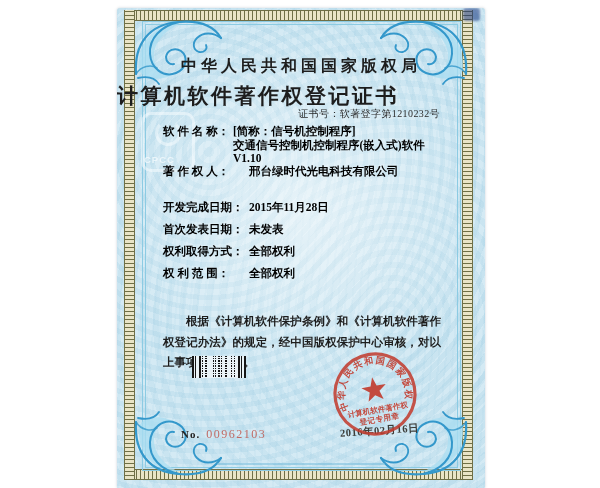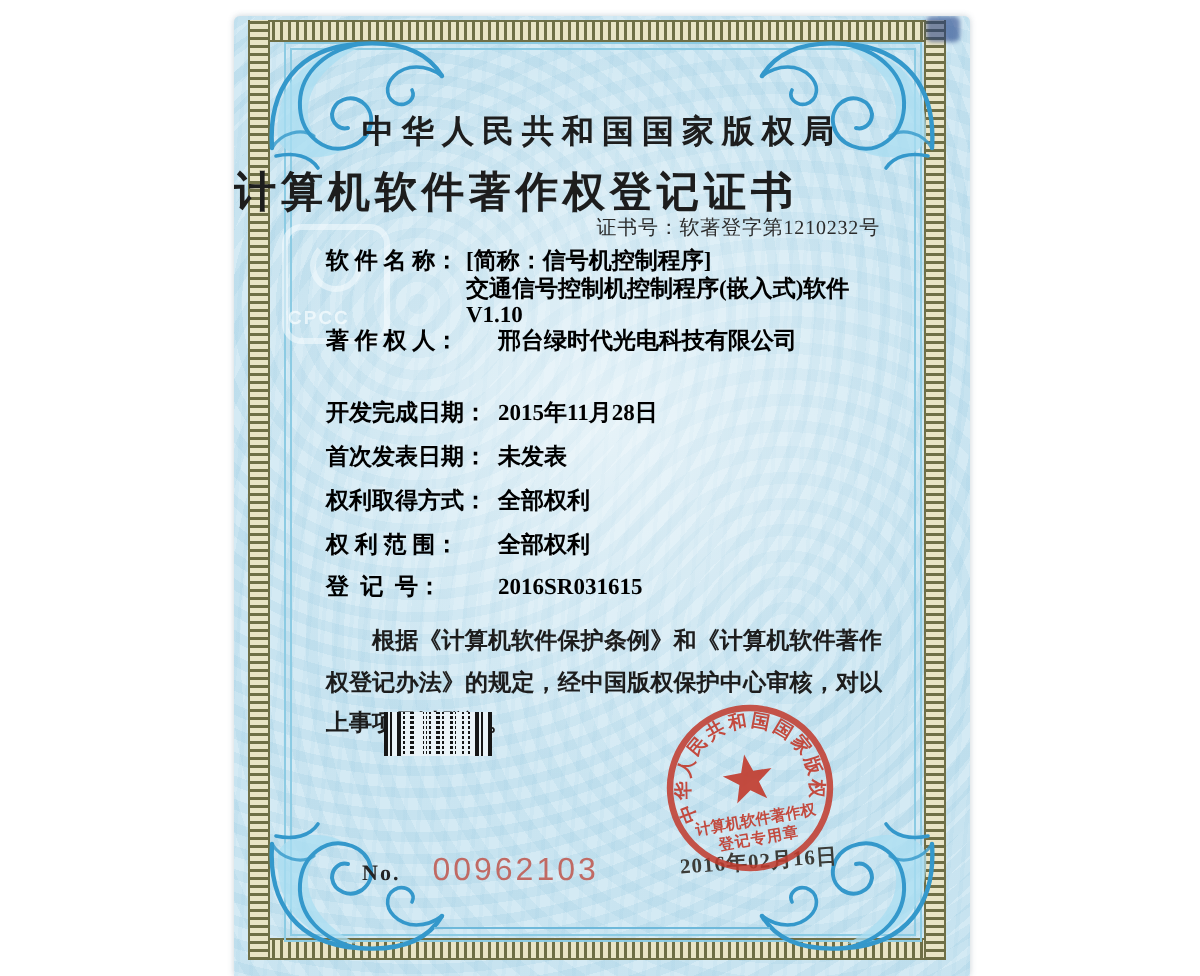--- a/index.html
+++ b/index.html
@@ -48,22 +48,22 @@
     text-indent:2em;text-align:justify;}
   .barcode{position:absolute;left:75px;top:348px;width:54px;height:22px;background:#eaf3f7;}
   .barcode::before{content:"";position:absolute;inset:0;
     background:repeating-linear-gradient(90deg,#161616 0 2px,rgba(0,0,0,0) 2px 3px,#161616 3px 4px,rgba(0,0,0,0) 4px 6.5px);}
   .barcode::after{content:"";position:absolute;top:0;bottom:0;left:9px;right:9px;
     background:
       repeating-linear-gradient(0deg,#eaf3f7 0 1px,rgba(0,0,0,0) 1px 2.5px),
       repeating-linear-gradient(90deg,rgba(0,0,0,0) 0 3px,#eaf3f7 3px 4px);}
   .serial{top:419px;left:64px;font-size:11px;white-space:nowrap;}
   .serial-prefix{color:#242424;font-weight:bold;letter-spacing:1px;}
-  .serial-number{color:#c06a64;font-family:Liberation Sans, sans-serif;
-    font-size:16px;letter-spacing:1.5px;margin-left:16px;}
+  .serial-number{color:#c06a64;font-family:Liberation Serif, serif;
+    font-size:12px;letter-spacing:1.5px;margin-left:6px;}
   .seal{position:absolute;left:212px;top:340px;width:92px;height:92px;
     transform:rotate(-10deg);opacity:.9;}
   .seal-date{top:416px;left:223px;font-size:10.5px;font-weight:bold;color:#3c3c38;
     transform:rotate(-4deg);letter-spacing:.5px;white-space:nowrap;}
   .watermark{position:absolute;left:24px;top:104px;width:48px;height:54px;
     border:3px solid rgba(250,254,255,.5);border-radius:10px;}
   .watermark::before{content:"";position:absolute;left:11px;top:5px;width:20px;height:20px;
     border:3px solid rgba(250,254,255,.5);border-top-color:rgba(250,254,255,0);border-radius:50%;}
   .watermark-text{position:absolute;bottom:4px;left:0;width:100%;text-align:left;
     color:rgba(250,254,255,.7);font-size:9.5px;font-weight:bold;letter-spacing:1px;
@@ -123,23 +123,20 @@
   </div>
   <div class="frow" style="top:215px">
     <span class="flabel">首次发表日期：</span><span class="fvalue">未发表</span>
   </div>
   <div class="frow" style="top:237px">
     <span class="flabel">权利取得方式：</span><span class="fvalue">全部权利</span>
   </div>
   <div class="frow" style="top:259px">
     <span class="flabel">权 利 范 围：</span><span class="fvalue">全部权利</span>
   </div>
-  <div class="frow" style="top:280px">
-    <span class="flabel">登  记  号：</span><span class="fvalue">2016SR031615</span>
-  </div>
 
   <div class="txt statement">根据《计算机软件保护条例》和《计算机软件著作权登记办法》的规定，经中国版权保护中心审核，对以上事项予以登记。</div>
 
   <div class="barcode"></div>
 
   <div class="txt serial">
     <span class="serial-prefix">No.</span><span class="serial-number">00962103</span>
   </div>
 
   <div class="txt seal-date">2016年02月16日</div>

